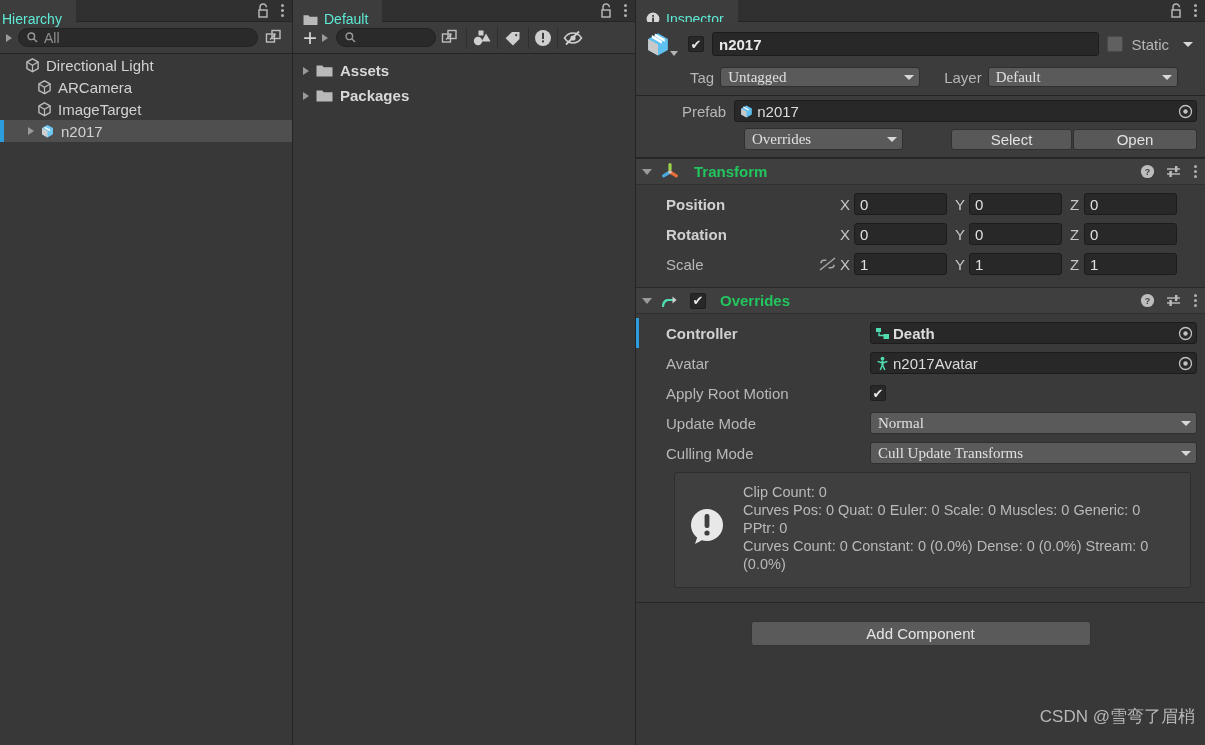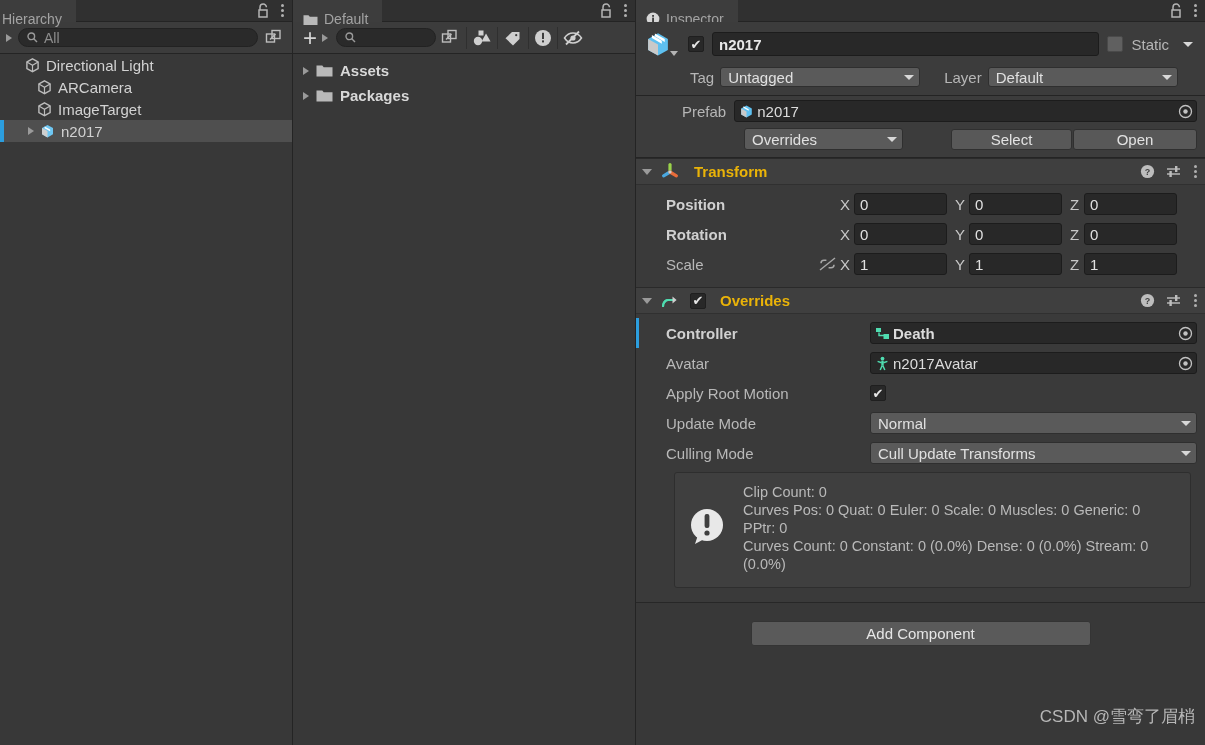--- a/index.html
+++ b/index.html
@@ -15,21 +15,21 @@
 
   
   .panel { position: relative; height: 745px; background: #383838; }
   .tabbar {
     height: 22px; background: #303030; display: flex; align-items: stretch;
     position: relative; border-bottom: 1px solid #242424;
   }
   .tab {
     display: flex; align-items: center; gap: 6px;
     padding: 16px 14px 0 10px; background: #3d3d3d;
-    font-size: 14px; color: #a3a3a3; height: 22px;
+    font-size: 14px; color: #5eead4; height: 22px;
   }
   .tab.cut { padding-left: 0; }
   .tabbar-right {
     margin-left: auto; display: flex; align-items: center; gap: 10px;
     padding-right: 8px;
   }
   .icon { display: inline-flex; align-items: center; justify-content: center; }
   .kebab { width: 4px; display: flex; flex-direction: column; gap: 2px; align-items: center; }
   .kebab i { width: 3px; height: 3px; background: #b0b0b0; border-radius: 50%; display: block; }
 
@@ -90,21 +90,21 @@
   .cbox.empty { background: #606060; border-color: #4a4a4a; }
   .namefield {
     flex: 1; height: 24px; background: #282828; border: 1px solid #1c1c1c;
     border-radius: 3px; color: #e8e8e8; font-size: 15px; font-weight: bold;
     display: flex; align-items: center; padding: 0 6px;
   }
   .lbl { color: #b6b6b6; font-size: 15px; white-space: nowrap; }
   .dropdown {
     height: 20px; background: #5a5a5a; border: 1px solid #2f2f2f; border-radius: 3px;
     display: flex; align-items: center; justify-content: space-between;
-    padding: 0 5px 0 7px; color: #e0e0e0; font-size: 15px;
+    padding: 0 5px 0 7px; color: #e0e0e0; font-size: 15px; font-family: Liberation Serif, serif;
   }
   .caret { width: 0; height: 0; border-left: 5px solid transparent; border-right: 5px solid transparent; border-top: 5px solid #d8d8d8; margin-left: 6px; flex: none; }
 
   .prefab-block { background: #3c3c3c; padding: 4px 8px 7px 8px; border-bottom: 1px solid #242424; }
   .prefab-row { display: flex; align-items: center; gap: 8px; }
   .objfield {
     flex: 1; height: 22px; background: #282828; border: 1px solid #1c1c1c; border-radius: 3px;
     display: flex; align-items: center; padding: 0 2px 0 4px; color: #dcdcdc; font-size: 15px; gap: 3px;
   }
   .objfield .picker {
@@ -113,21 +113,21 @@
   }
   .btn {
     height: 21px; background: #585858; border: 1px solid #303030; border-radius: 3px;
     color: #e2e2e2; font-size: 15px; display: flex; align-items: center; justify-content: center;
   }
 
   .comp-header {
     height: 27px; background: #3f3f3f; border-top: 1px solid #2a2a2a; border-bottom: 1px solid #303030;
     display: flex; align-items: center; gap: 8px; padding: 0 8px 0 6px;
   }
-  .comp-title { font-weight: bold; color: #eab308; font-size: 15px; margin-left: 6px; }
+  .comp-title { font-weight: bold; color: #22c55e; font-size: 15px; margin-left: 6px; }
   .comp-hdr-right { margin-left: auto; display: flex; align-items: center; gap: 11px; }
   .comp-body { background: #3a3a3a; padding: 4px 8px 8px 8px; }
 
   .field-row { height: 30px; display: flex; align-items: center; position: relative; }
   .field-row .fname { width: 196px; color: #b8b8b8; font-size: 15px; padding-left: 22px; }
   .field-row .fname.bold { font-weight: bold; color: #d0d0d0; }
   .override::before {
     content: ""; position: absolute; left: -8px; top: 0; bottom: 0; width: 3px; background: #2c9ede;
   }
   .axis { color: #c8c8c8; font-size: 15px; width: 14px; text-align: left; flex: none; }

